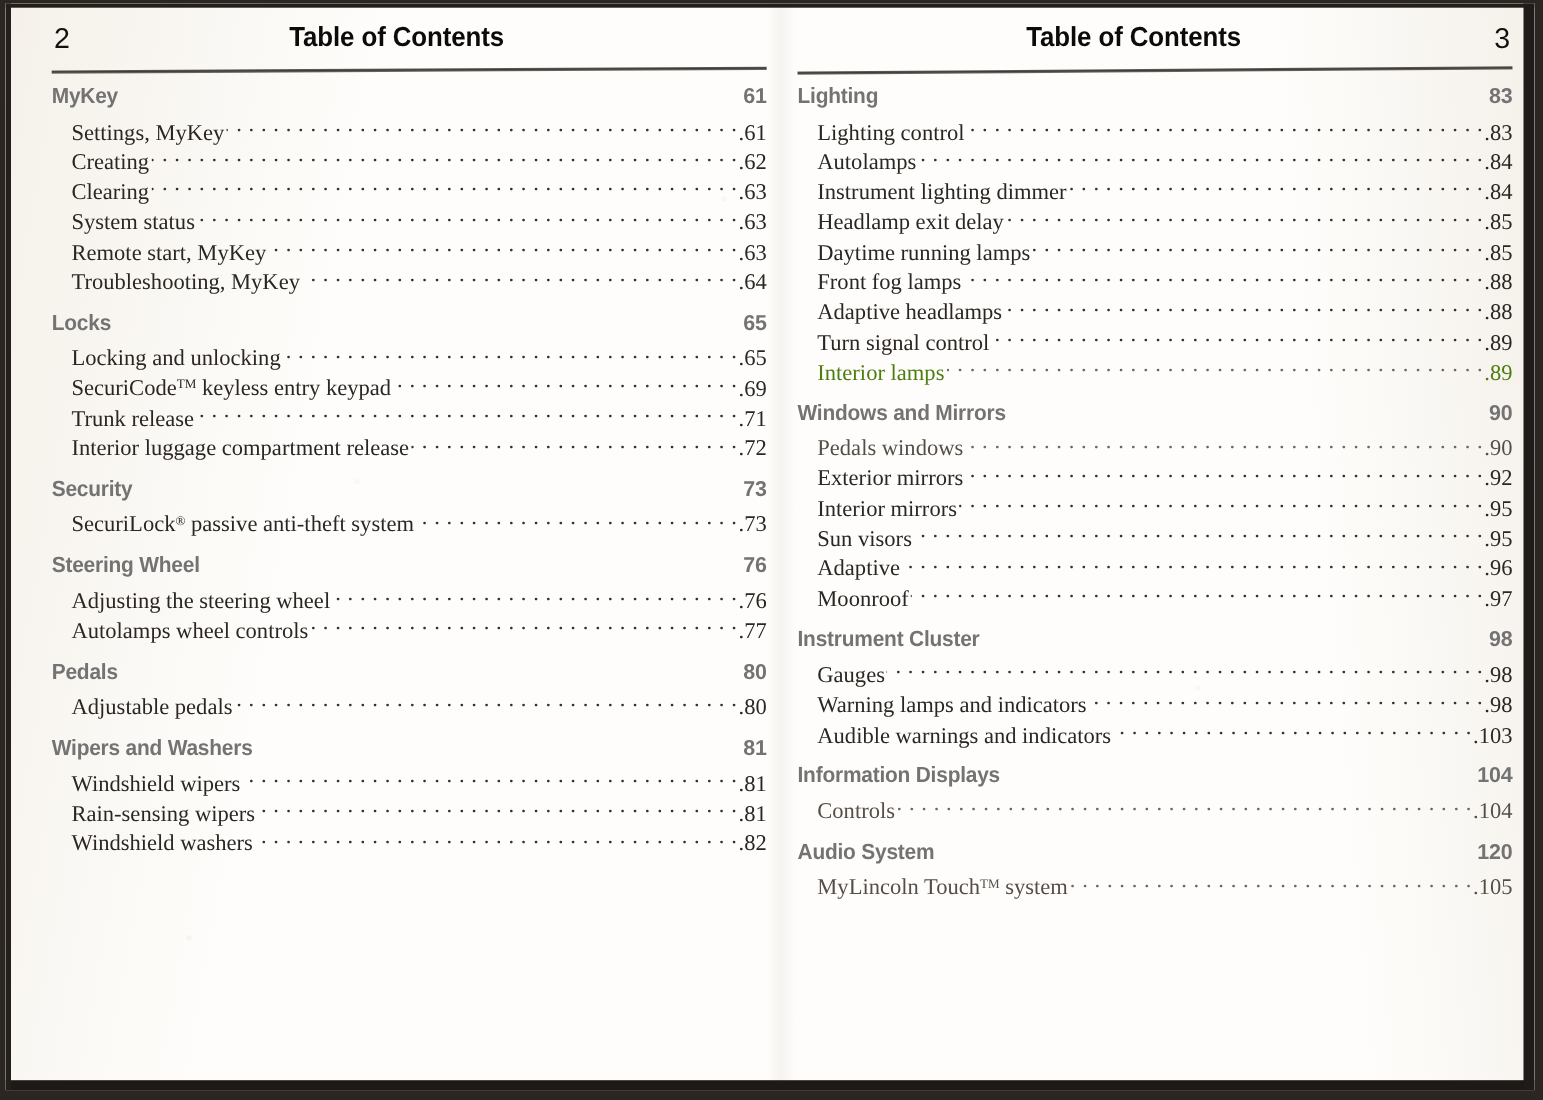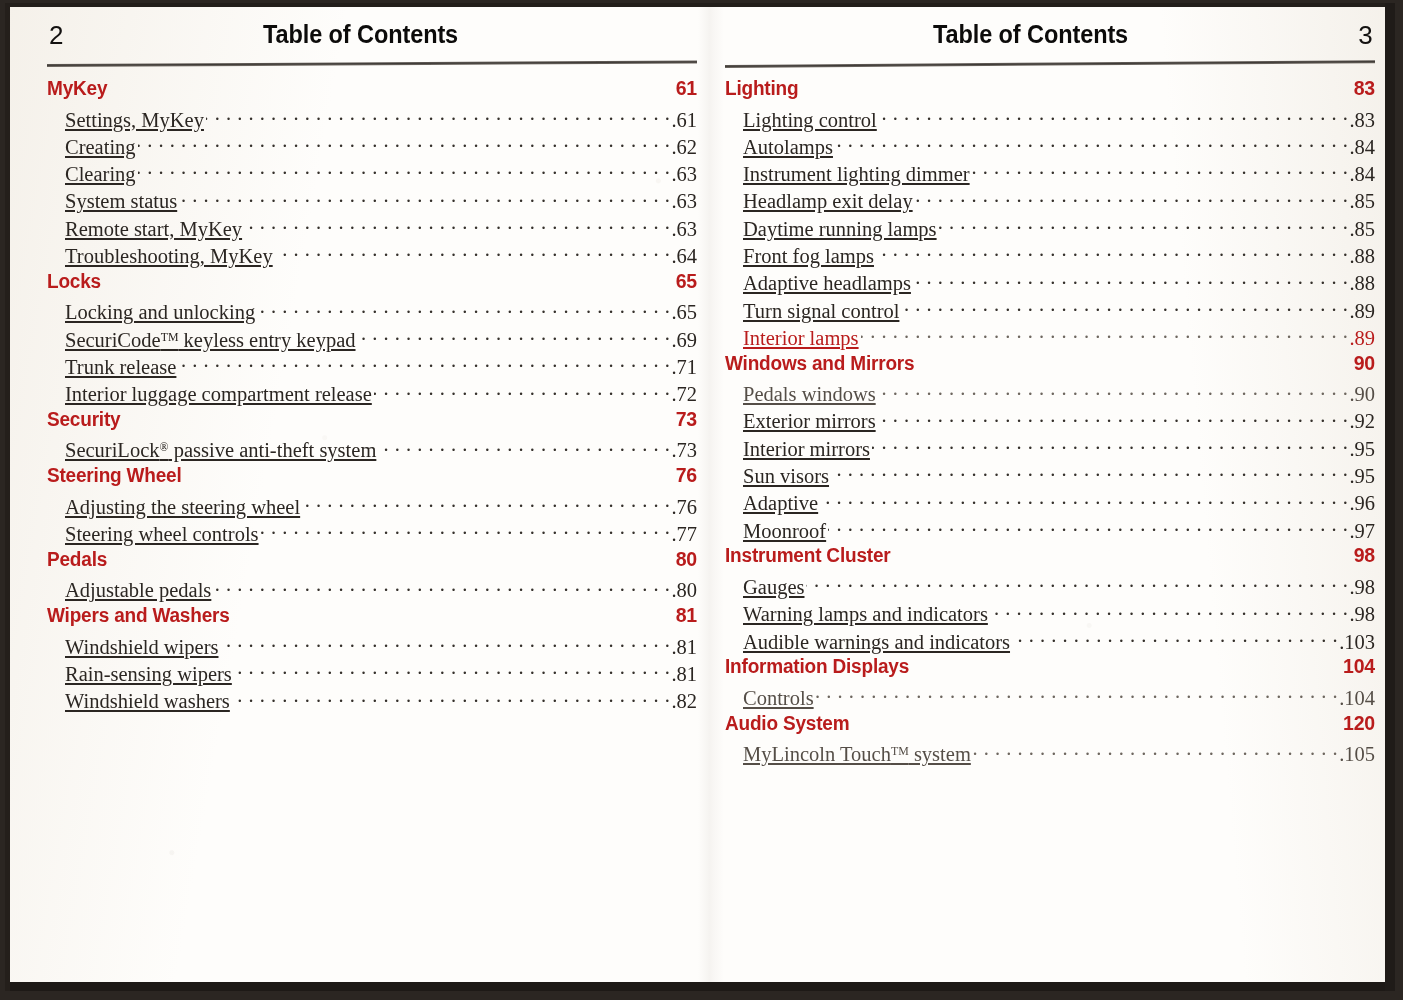--- a/index.html
+++ b/index.html
@@ -81,59 +81,59 @@
   .toc { position:absolute; left:0; width:650px; }
   #page-left  .toc { top:74px; }
   #page-right .toc { top:74px; }
 
   
   .chapter {
     position:relative;
     display:flex; align-items:baseline; justify-content:space-between;
     height:29px;
     font-family:"Liberation Sans", sans-serif;
-    font-size:20px; font-weight:bold; color:#b91c1c;
+    font-size:20px; font-weight:bold; color:#737373;
     letter-spacing:-.2px;
     gap:39px;
   }
   .chapter .ch-title { transform:scaleX(.95); transform-origin:left center; white-space:nowrap; }
   .chapter .ch-page  { font-size:19.5px; }
 
-  .chapter.gap { }
+  .chapter.gap { margin-top:13px; }
 
   
   .entry {
     position:relative;
     display:flex; align-items:baseline;
     height:27.3px;
     padding-left:18px;
     font-family:"Liberation Serif", serif;
     font-size:20.5px; color:#2b2622;
   }
-  .entry .en-title { white-space:nowrap;text-decoration:underline; }
+  .entry .en-title { white-space:nowrap; }
   .entry .leader {
     flex:1 1 auto;
     margin:0 1px 0 2px;
     overflow:hidden;
     height:1em;
     position:relative;
   }
   .entry .leader::before {
     content:". . . . . . . . . . . . . . . . . . . . . . . . . . . . . . . . . . . . . . . . . . . . . . . . . . . . . . . . . . . . . . . .";
     position:absolute; right:0; bottom:.08em;
     white-space:nowrap;
     font-family:"Liberation Serif", serif;
     letter-spacing:.5px;
     color:#35302b;
   }
   .entry .en-page { white-space:nowrap; }
   .entry .en-page::before { content:"."; }
 
   
-  .faded   { color:#b91c1c; }
+  .faded   { color:#4d7c0f; }
   .faded2  { color:#554e47; }
   .faded .leader::before, .faded2 .leader::before { color:#6e675f; }
 
   sup { font-size:.58em; vertical-align:.52em; letter-spacing:0; }
 
   
   #edge-top    { position:absolute; left:0; right:0; top:0;    height:4px;  background:#221e1a; }
   #edge-bottom { position:absolute; left:0; right:0; bottom:0; height:9px;  background:#1d1916; }
   #edge-left   { position:absolute; top:0; bottom:0; left:0;   width:5px;   background:#241f1b; }
   #edge-right  { position:absolute; top:0; bottom:0; right:0;  width:10px;  background:#1f1b18; }
@@ -223,21 +223,21 @@
         <div class="chapter gap">
           <span class="ch-title">Steering Wheel</span>
           <span class="ch-page">76</span>
         </div>
         <div class="entry">
           <span class="en-title">Adjusting the steering wheel</span>
           <span class="leader"></span>
           <span class="en-page">76</span>
         </div>
         <div class="entry">
-          <span class="en-title">Steering wheel controls</span>
+          <span class="en-title">Autolamps wheel controls</span>
           <span class="leader"></span>
           <span class="en-page">77</span>
         </div>
         <div class="chapter gap">
           <span class="ch-title">Pedals</span>
           <span class="ch-page">80</span>
         </div>
         <div class="entry">
           <span class="en-title">Adjustable pedals</span>
           <span class="leader"></span>

